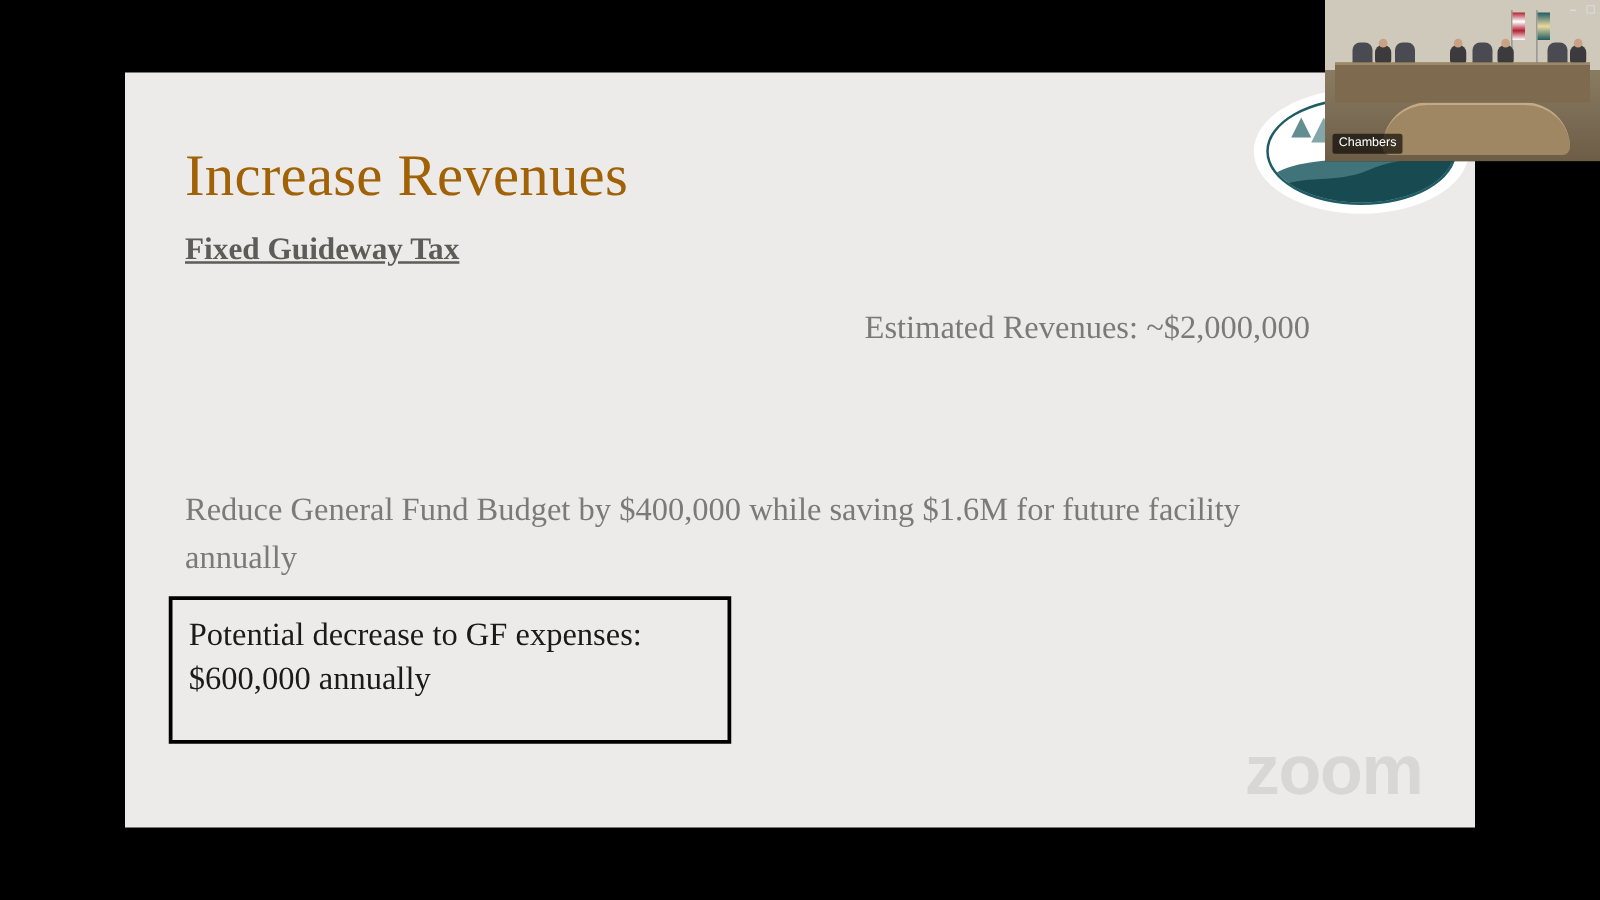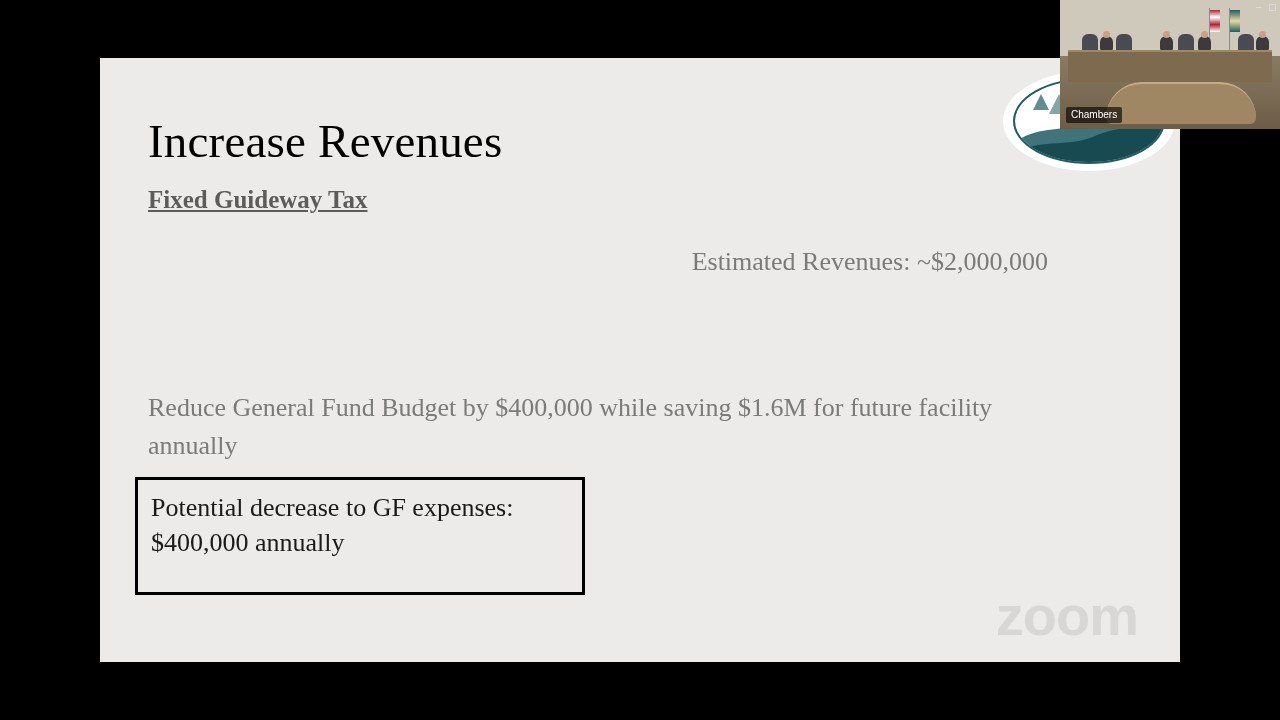--- a/index.html
+++ b/index.html
@@ -30,21 +30,21 @@
     background: #ecebe9;
     overflow: hidden;
   }
 
   #slide-title {
     position: absolute;
     left: 48px;
     top: 56px;
     font-family: "Liberation Serif", serif;
     font-size: 47px;
-    color: #000000;
+    color: #a16207;
     letter-spacing: 0.2px;
     white-space: nowrap;
   }
 
   #slide-subtitle {
     position: absolute;
     left: 48px;
     top: 128px;
     font-family: "Liberation Serif", serif;
     font-size: 25px;
@@ -248,21 +248,21 @@
 
   <div id="slide">
 
     <div id="slide-title">Increase Revenues</div>
     <div id="slide-subtitle">Fixed Guideway Tax</div>
 
     <div class="body-line" id="body-line-0">Estimated Revenues: ~$2,000,000</div>
     <div class="body-line" id="body-line-2">Reduce General Fund Budget by $400,000 while saving $1.6M for future facility annually</div>
 
     <div id="callout">
-      <div id="callout-text">Potential decrease to GF expenses: $400,000 annually</div>
+      <div id="callout-text">Potential decrease to GF expenses: $600,000 annually</div>
     </div>
 
     <div id="seal">
       <div class="ring"></div>
       <div class="inner">
         <svg width="152" height="86" viewBox="0 0 152 86">
           <path d="M0,62 C26,44 48,54 74,40 C100,26 126,34 152,22 L152,86 L0,86 Z" fill="#1f5c63" opacity="0.85"></path>
           <path d="M0,72 C30,58 52,68 80,56 C108,44 128,50 152,40 L152,86 L0,86 Z" fill="#14474d" opacity="0.9"></path>
           <path d="M18,30 l8,-16 l8,16 z" fill="#1f5c63" opacity="0.7"></path>
           <path d="M34,34 l10,-20 l10,20 z" fill="#1f5c63" opacity="0.55"></path>

